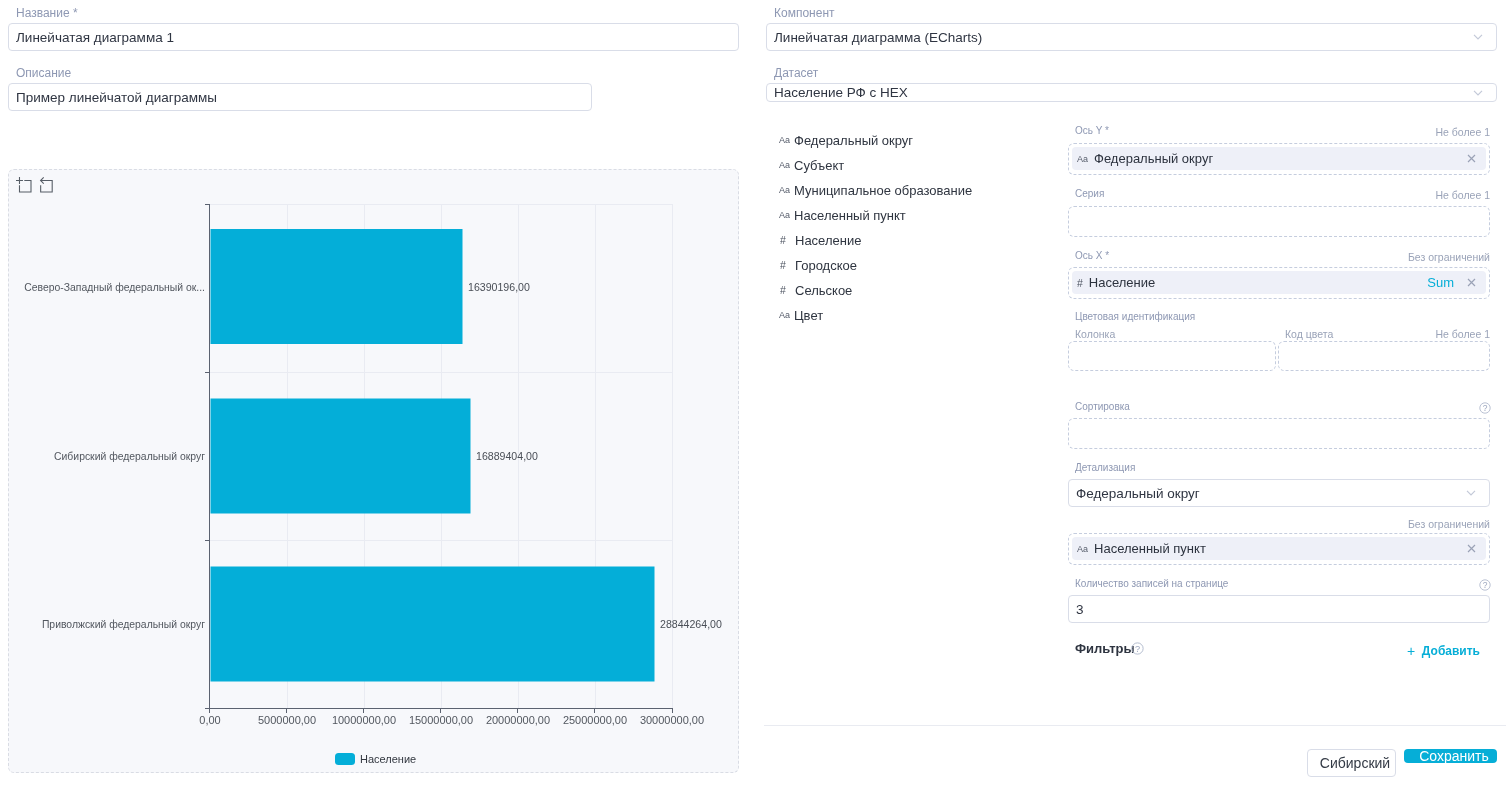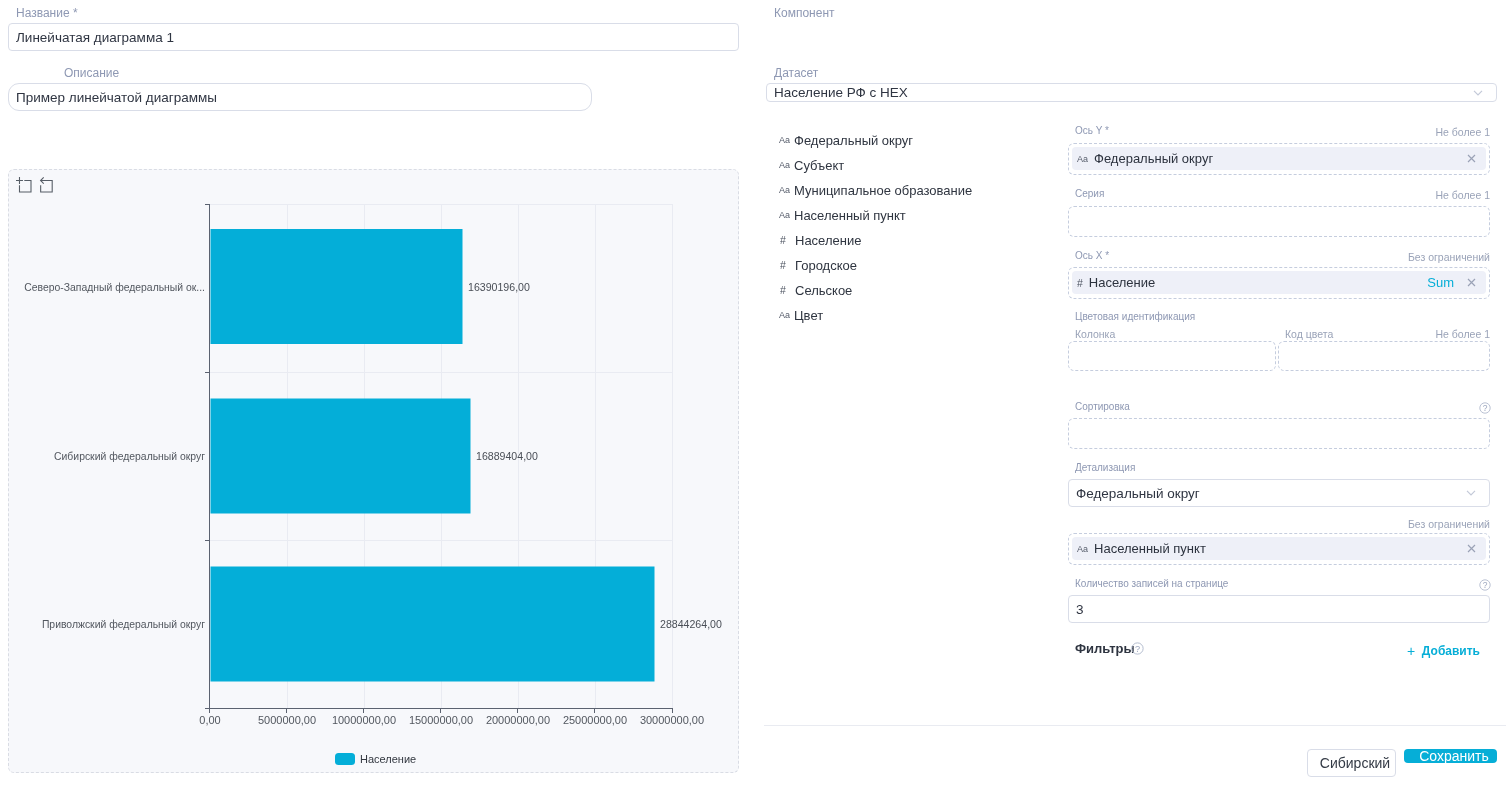--- a/index.html
+++ b/index.html
@@ -17,22 +17,22 @@
 .fitem { position:absolute; height:18px; display:flex; align-items:center; font-size:13px; color:#2f3540; }
 .fitem .pre { font-size:9px; color:#565d6b; width:15px; display:inline-block; flex:none; }
 .qi { position:absolute; width:12px; height:12px; }
 </style>
 </head>
 <body>
 <div class="abs" style="left:0;top:0;width:1506px;height:791px;">
 
 <div class="abs flabel" style="left:9px;top:6px;">Название *</div>
 <div class="abs inp" style="left:8px;top:23px;width:731px;height:28px;">Линейчатая диаграмма 1</div>
-<div class="abs flabel" style="left:9px;top:66px;margin-left:48px;">Описание</div>
-<div class="abs inp" style="left:8px;top:83px;width:584px;height:28px;border-radius:11px;">Пример линейчатой диаграммы</div>
+<div class="abs flabel" style="left:9px;top:66px;">Описание</div>
+<div class="abs inp" style="left:8px;top:83px;width:584px;height:28px;">Пример линейчатой диаграммы</div>
 
 <div class="abs" style="left:8px;top:169px;width:731px;height:604px;background:#f7f8fb;border:1px dashed #d9dce4;border-radius:6px;">
 <svg width="729" height="602" viewBox="0 0 729 602" style="position:absolute;left:0;top:0;">
 
   <g stroke="#565d66" stroke-width="4.2" fill="none">
     <g transform="translate(7,7) scale(0.2586)">
       <path d="M0,13.5h26.9 M13.5,26.9V0 M32.1,13.5H58V58H13.5V32.1"></path>
     </g>
     <g transform="translate(29,7) scale(0.2586)">
       <path d="M22,1.4L9.9,13.5l12.3,12.3 M10.3,13.5H54.9v44.6H10.3v-26"></path>
@@ -94,20 +94,25 @@
     <text x="586" y="554">25000000,00</text>
     <text x="663" y="554">30000000,00</text>
   </g>
 
   <rect x="326" y="583" width="20" height="12" rx="3.5" fill="#04aed8"></rect>
   <text x="351" y="593" font-size="11" fill="#333840">Население</text>
 </svg>
 </div>
 
 <div class="abs flabel" style="left:767px;top:6px;">Компонент</div>
+<div class="abs inp" style="left:766px;top:23px;width:731px;height:28px;">Линейчатая диаграмма (ECharts)
+  <svg class="chev" width="10" height="6" viewBox="0 0 10 6">
+        <path d="M1,0.8 L5,4.8 L9,0.8" stroke="#c3c9d8" stroke-width="1.2" fill="none"></path>
+      </svg>
+</div>
 <div class="abs flabel" style="left:767px;top:66px;">Датасет</div>
 <div class="abs inp" style="left:766px;top:83px;width:731px;height:19px;">Население РФ с HEX
   <svg class="chev" width="10" height="6" viewBox="0 0 10 6">
         <path d="M1,0.8 L5,4.8 L9,0.8" stroke="#c3c9d8" stroke-width="1.2" fill="none"></path>
       </svg>
 </div>
 
 <div class="fitem" style="left:779px;top:131px;"><span class="pre">Aa</span>Федеральный округ</div>
 <div class="fitem" style="left:779px;top:156px;"><span class="pre">Aa</span>Субъект</div>
 <div class="fitem" style="left:779px;top:181px;"><span class="pre">Aa</span>Муниципальное образование</div>

